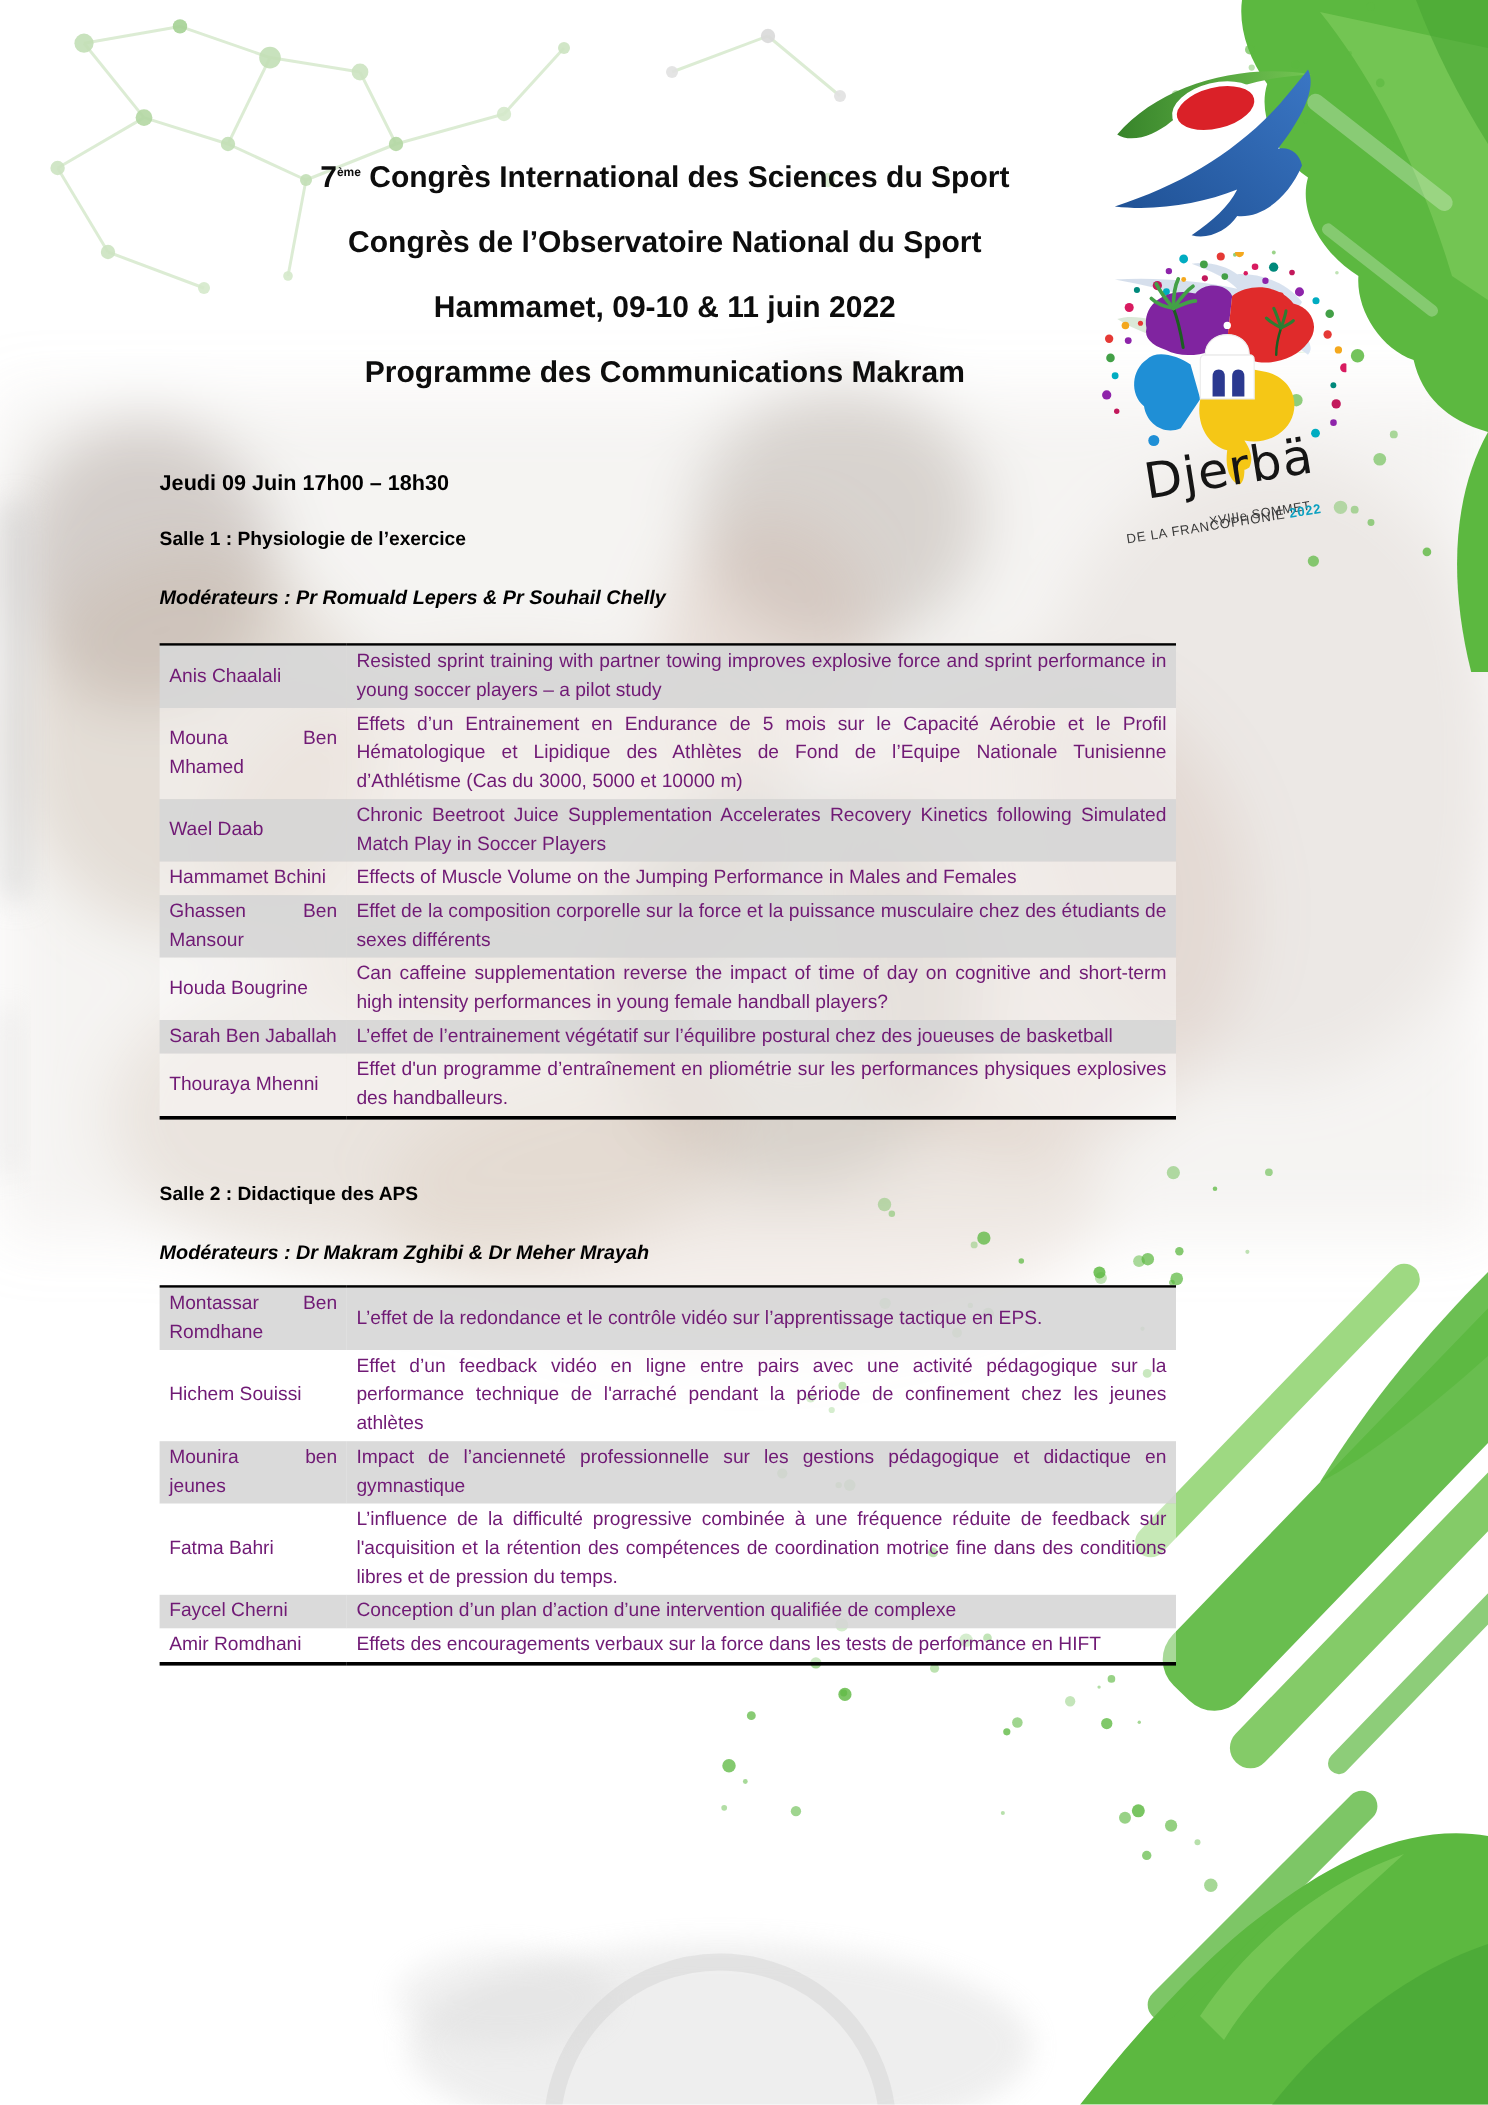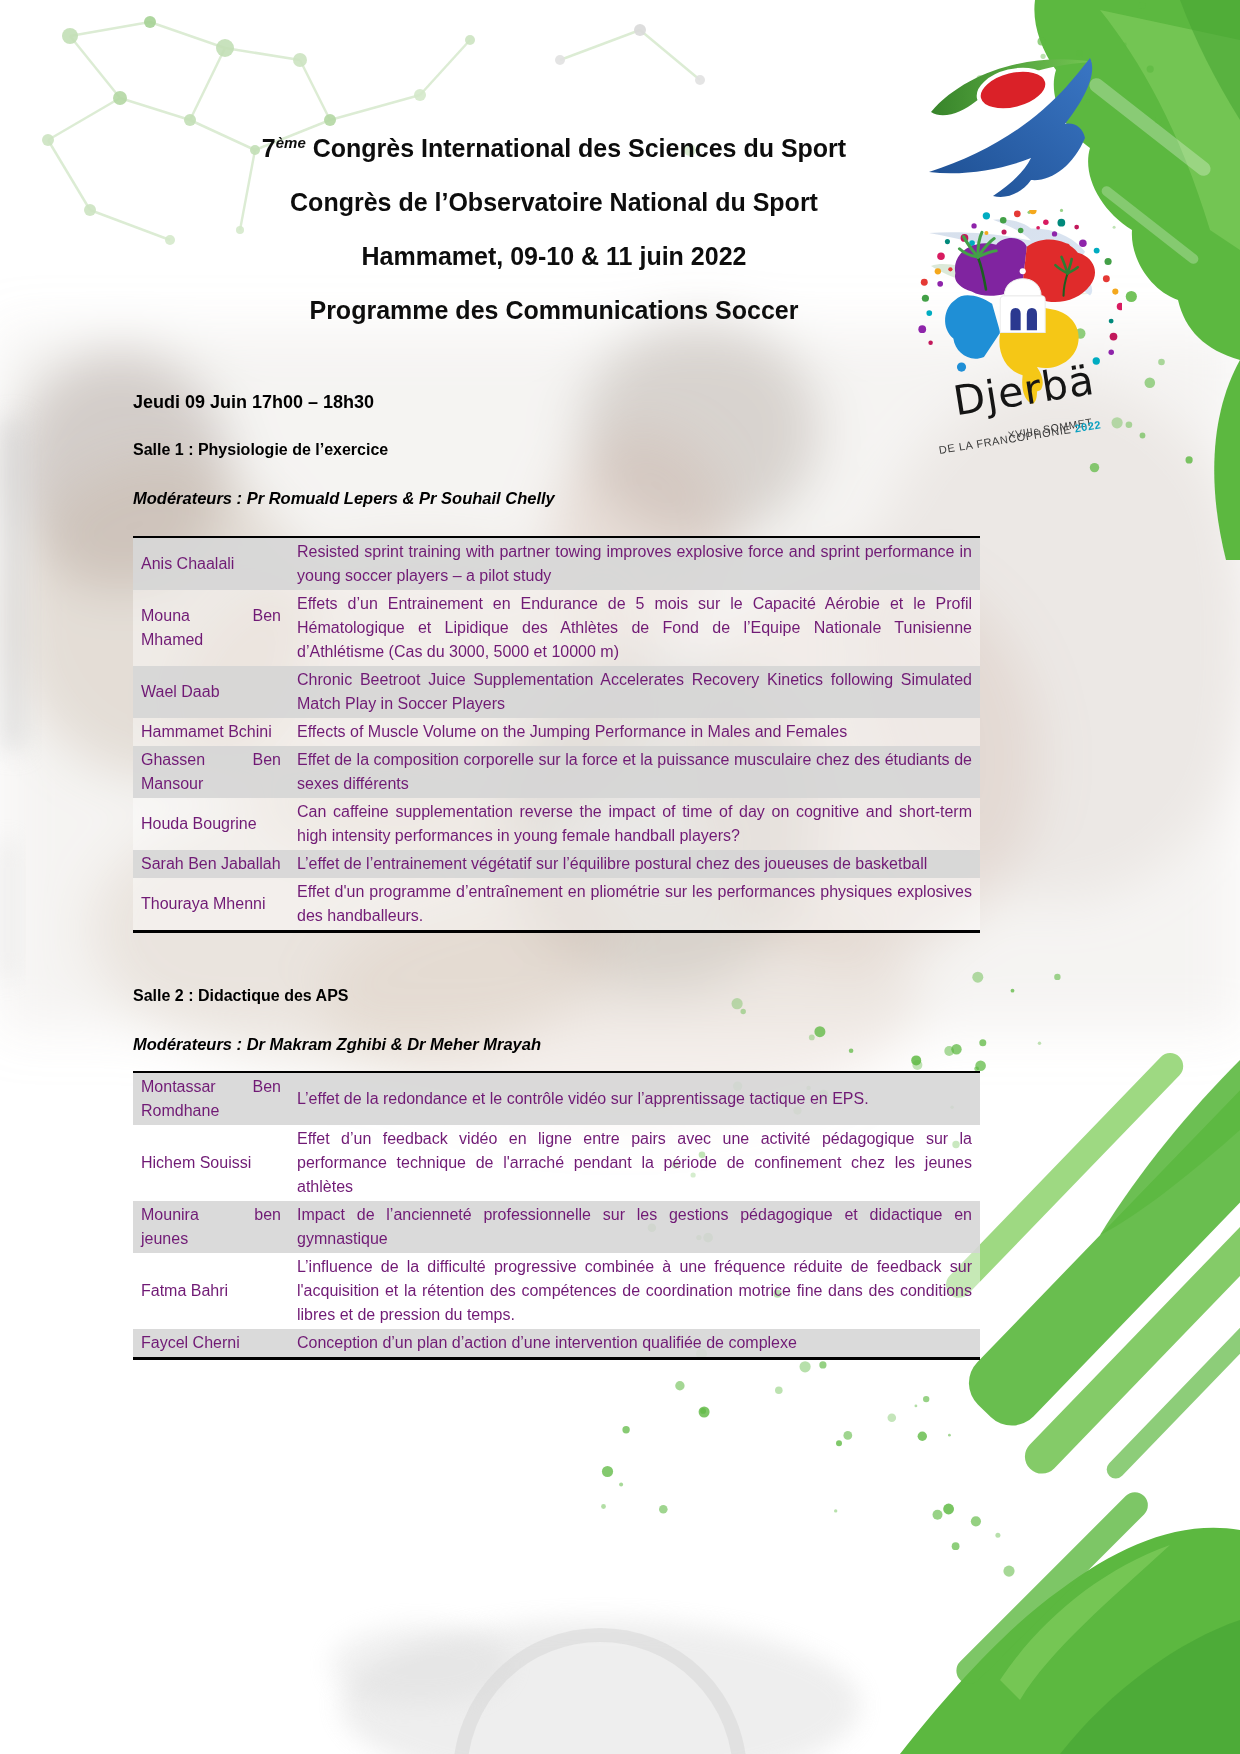--- a/index.html
+++ b/index.html
@@ -5,21 +5,21 @@
   html,body{margin:0;padding:0;background:#ffffff;}
   body{font-family:"Liberation Sans","DejaVu Sans",sans-serif;}
   .page{position:relative;width:1240px;height:1754px;background:#ffffff;overflow:hidden;}
   .bg{position:absolute;left:0;top:0;z-index:0;}
   .content{position:absolute;inset:0;z-index:1;}
 
   
   .titles{position:absolute;top:134px;left:0;width:1108px;text-align:center;
           font-size:25px;font-weight:bold;color:#0d0d0d;}
   .t-line{margin-bottom:26px;line-height:28px;}
-  .t-line sup{font-size:15px;line-height:0;font-style:italic;}
+  .t-line sup{font-size:10px;line-height:0;}
 
   
   .date-heading{position:absolute;left:133px;top:392px;font-size:18px;font-weight:bold;color:#000;}
   .salle{position:absolute;left:133px;font-size:16px;font-weight:bold;color:#000;}
   .s1-title{top:441px;}  .s2-title{top:987px;}
   .mods{position:absolute;left:133px;font-size:16.5px;font-weight:bold;font-style:italic;color:#000;}
   .s1-mods{top:489px;}   .s2-mods{top:1035px;}
 
   
   .tbl{position:absolute;left:133px;width:847px;border-collapse:collapse;
@@ -252,21 +252,21 @@
         <circle cx="975.9" cy="1521.3" r="5.1" fill="#5cb840" opacity="0.66"></circle>
       </g>
   </svg>
 
   <div class="content">
 
     <div class="titles">
       <div class="t-line"><span>7</span><sup>ème</sup><span> Congrès International des Sciences du Sport</span></div>
       <div class="t-line">Congrès de l’Observatoire National du Sport</div>
       <div class="t-line">Hammamet, 09-10 &amp; 11 juin 2022</div>
-      <div class="t-line">Programme des Communications Soccer</div>
+      <div class="t-line">Programme des Communications Makram</div>
     </div>
 
     <svg class="sport-logo" viewBox="0 0 170 262" aria-hidden="true">
       <g id="sportmark">
         <path d="M4,62 C40,20 108,2 166,12 C120,14 78,28 48,52 C36,62 16,70 4,62 Z" fill="url(#gGreen2)"></path>
         <linearGradient id="gGreen2" x1="0" y1="0" x2="1" y2="0">
           <stop offset="0" stop-color="#37842a"></stop>
             <stop offset="1" stop-color="#74c653"></stop>
         </linearGradient>
         <linearGradient id="gBlue2" x1="0" y1="1" x2="1" y2="0">
@@ -418,17 +418,21 @@
             <td class="paper">Impact de l’ancienneté professionnelle sur les gestions pédagogique et didactique en gymnastique</td>
           </tr>
           <tr class="plain">
             <td class="name">Fatma Bahri</td>
             <td class="paper">L’influence de la difficulté progressive combinée à une fréquence réduite de feedback sur l'acquisition et la rétention des compétences de coordination motrice fine dans des conditions libres et de pression du temps.</td>
           </tr>
           <tr class="shaded">
             <td class="name">Faycel Cherni</td>
             <td class="paper">Conception d’un plan d’action d’une intervention qualifiée de complexe</td>
           </tr>
+          <tr class="plain">
+            <td class="name">Amir Romdhani</td>
+            <td class="paper">Effets des encouragements verbaux sur la force dans les tests de performance en HIFT</td>
+          </tr>
         </tbody>
     </table>
 
   </div>
 </div>
 
 </body></html>

